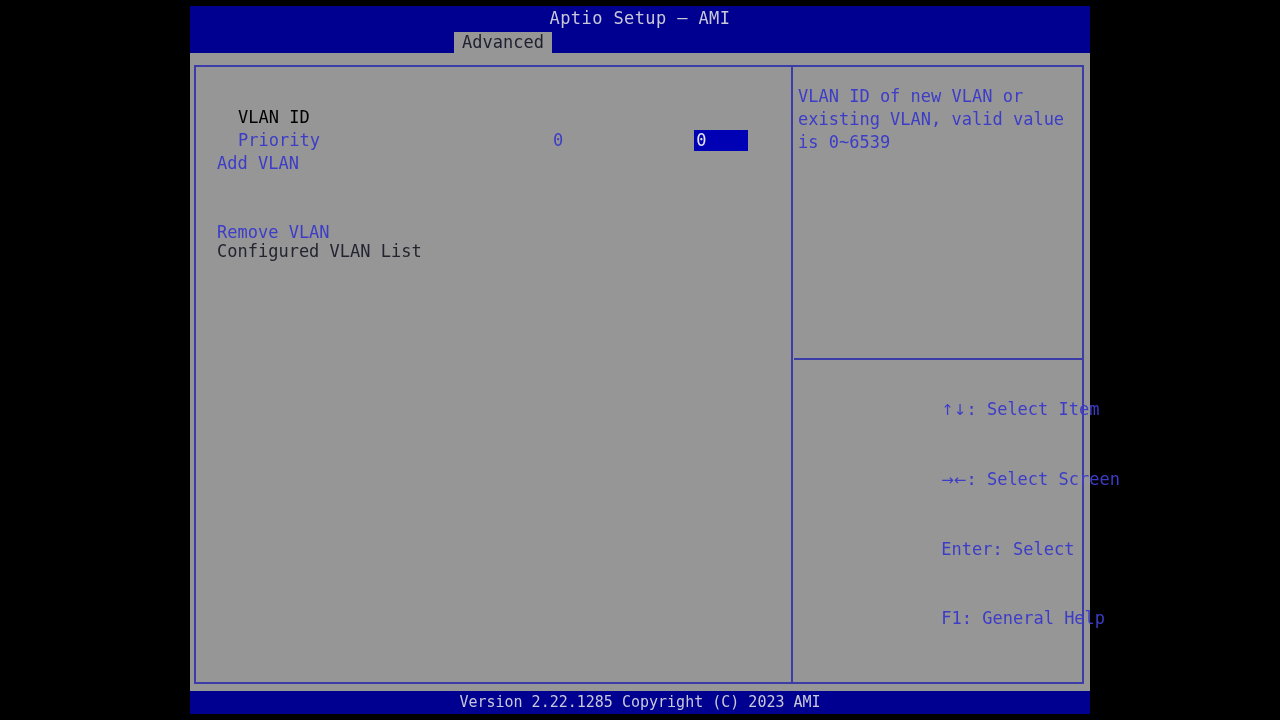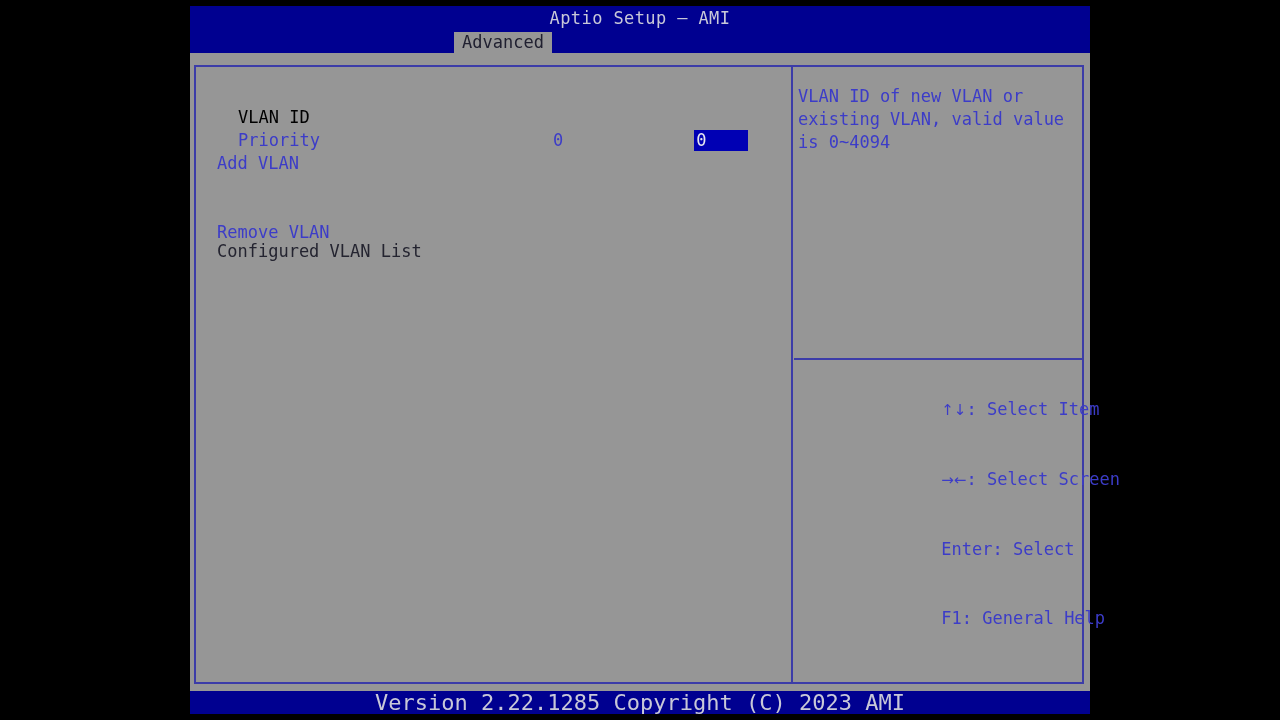--- a/index.html
+++ b/index.html
@@ -212,21 +212,21 @@
     height: 23px;
     background: #000090;
   }
   #footer-text {
     position: absolute;
     left: 0;
     top: 0;
     width: 900px;
     text-align: center;
     color: #c8c8d8;
-    font-size: 22px;
+    font-size: 15px;
     line-height: 23px;
     white-space: pre;
   }
 </style>
 </head>
 <body>
 
 <div id="screen">
 
   <div id="bios-window">
@@ -269,21 +269,21 @@
           <div class="setting-row" style="top:154px;">
             <span class="setting-label col-item" style="left:21px;">Remove VLAN</span>
           </div>
 
         </div>
 
         <div id="pane-divider"></div>
 
         <div id="help-pane">
 
-          <div id="help-text">VLAN ID of new VLAN or existing VLAN, valid value is 0~4094</div>
+          <div id="help-text">VLAN ID of new VLAN or existing VLAN, valid value is 0~6539</div>
 
           <div id="help-separator"></div>
 
           <div id="legend-list">
 
             <div class="legend-row">
               <span class="legend-key">↑↓</span><span>: Select Item</span>
             </div>
 
             <div class="legend-row">

